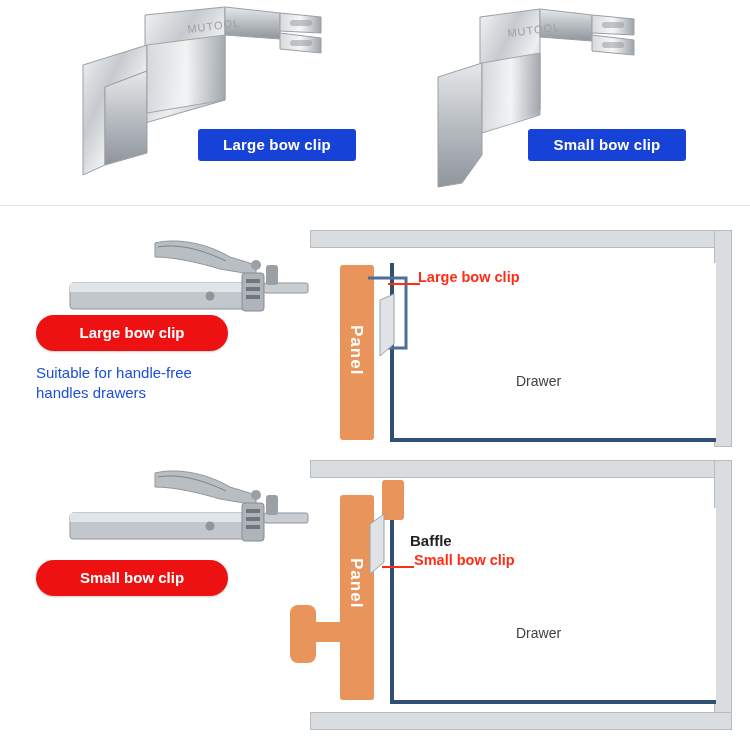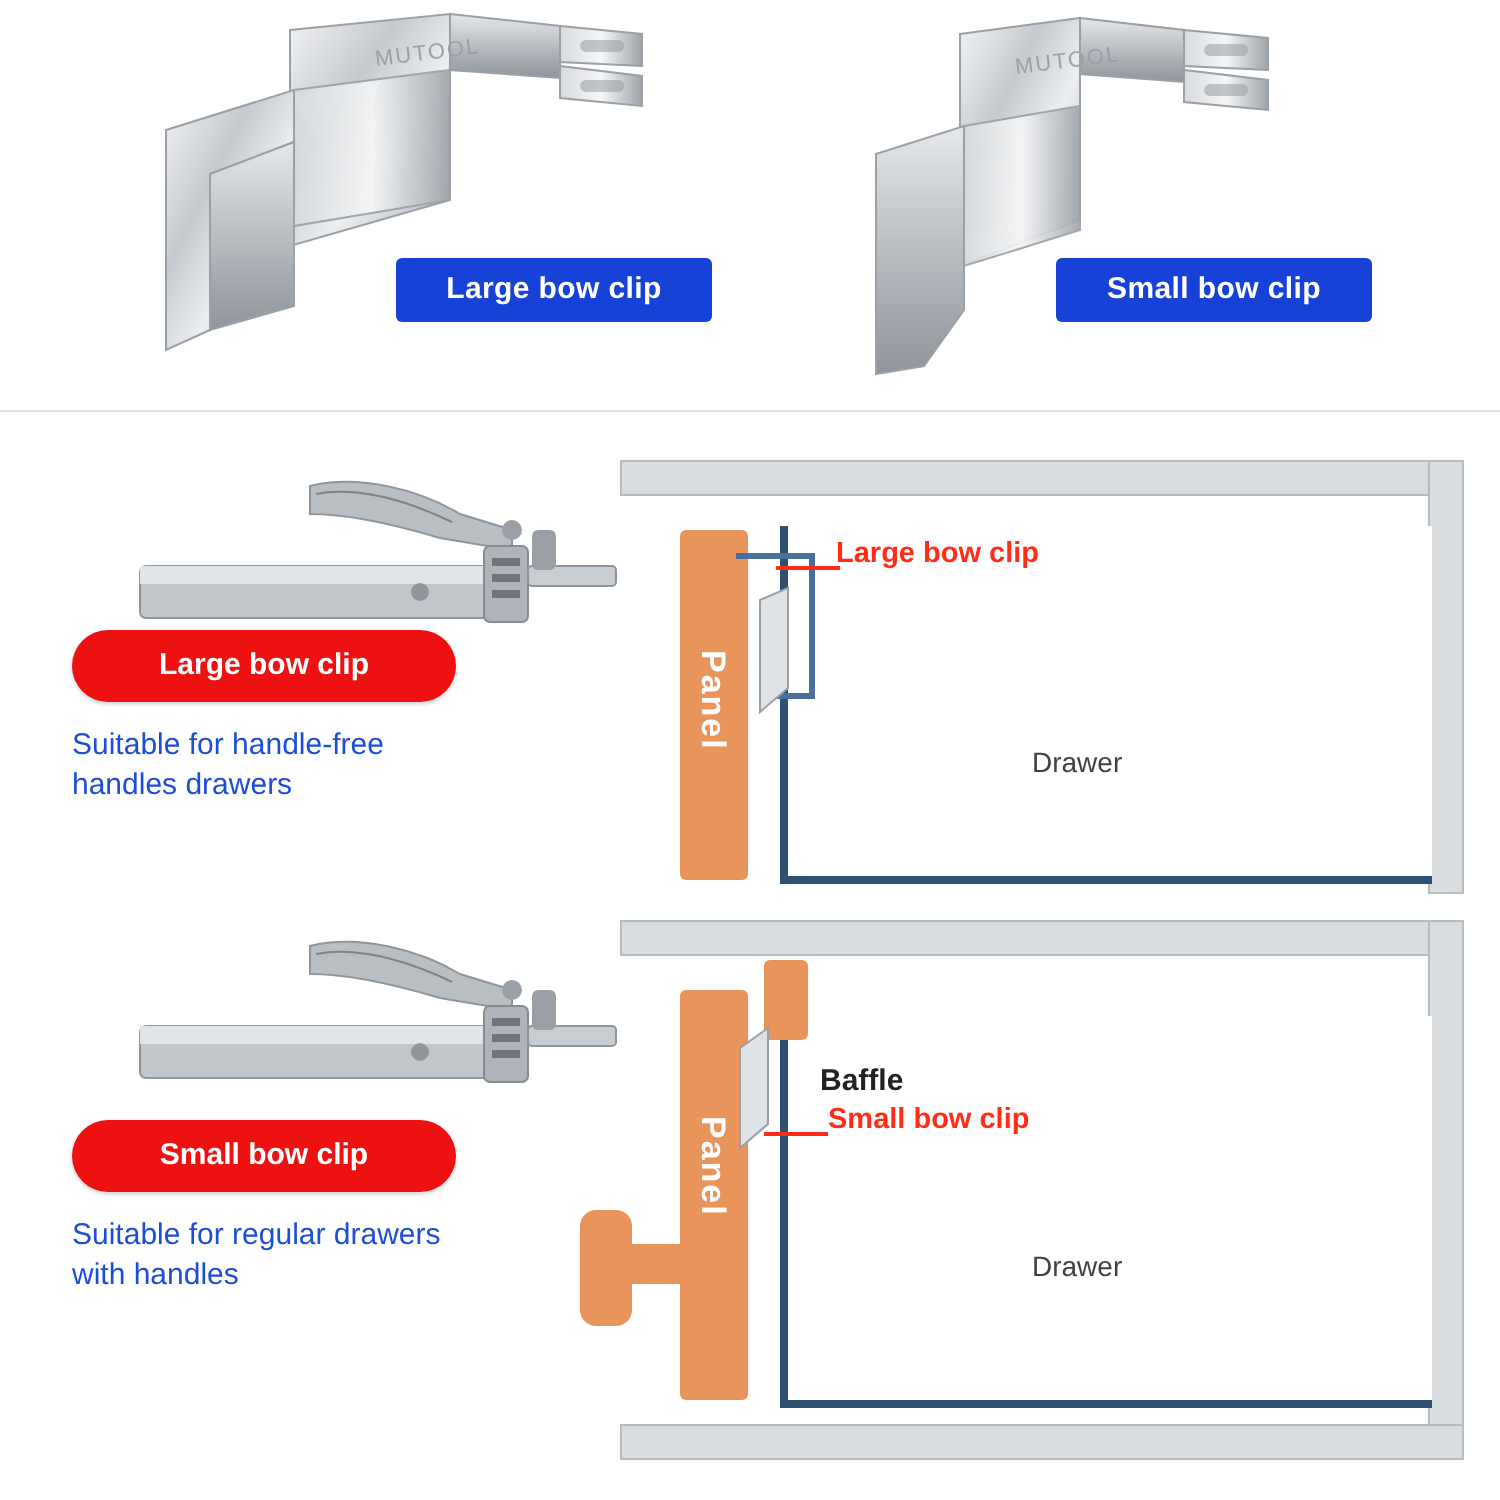--- a/index.html
+++ b/index.html
@@ -209,22 +209,18 @@
         <rect x="186" y="44" width="14" height="4" fill="#6f757b"></rect>
         <rect x="186" y="52" width="14" height="4" fill="#6f757b"></rect>
         <rect x="186" y="60" width="14" height="4" fill="#6f757b"></rect>
         <rect x="204" y="48" width="44" height="10" rx="2" fill="#c8cdd2" stroke="#8f959b"></rect>
         <rect x="206" y="30" width="12" height="20" rx="3" fill="#9aa0a6"></rect>
         <circle cx="196" cy="30" r="5" fill="#9aa0a6"></circle>
       </svg>
     </div>
 
     <div class="red-pill" style="left:36px;top:110px;">Small bow clip</div>
-    <div class="caption" style="left:36px;top:158px;width:240px;">
-      <div>Suitable for regular drawers</div>
-      <div>with handles</div>
-    </div>
 
     <div class="lead-line" style="left:382px;top:116px;width:32px;"></div>
     <div class="callout" style="left:414px;top:102px;">Small bow clip</div>
   </div>
 
 </div>
 
 </body></html>

